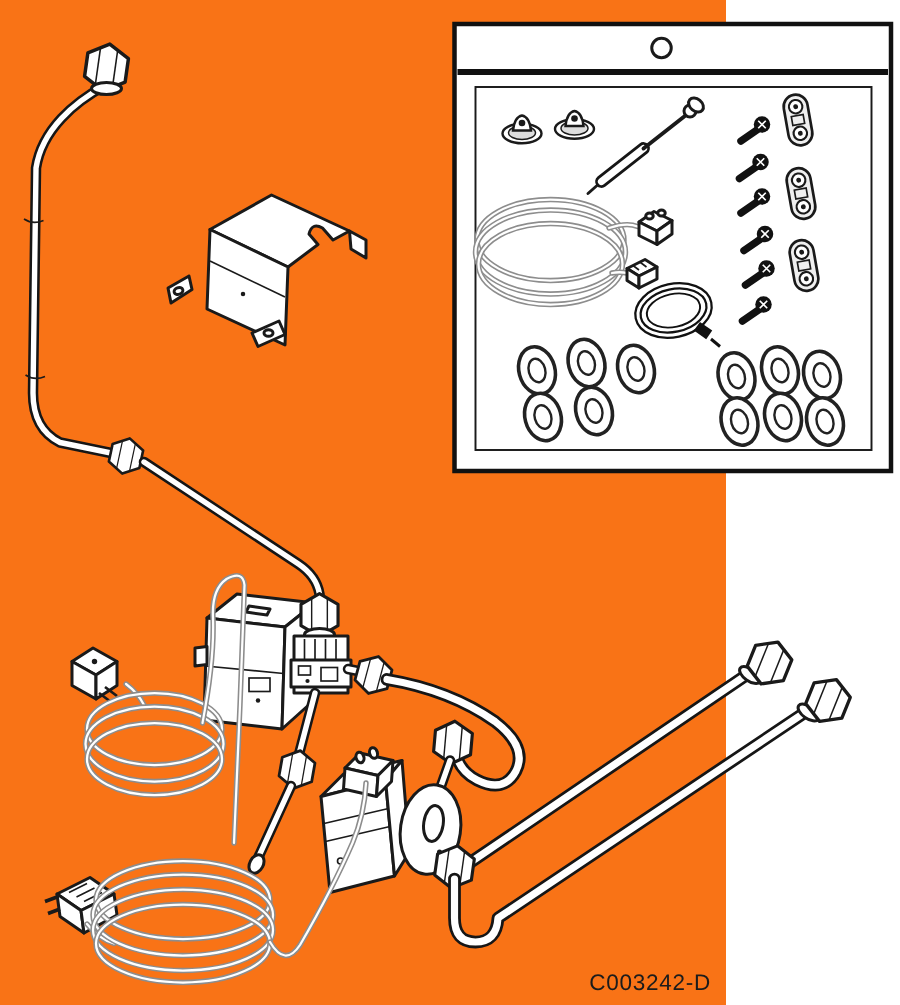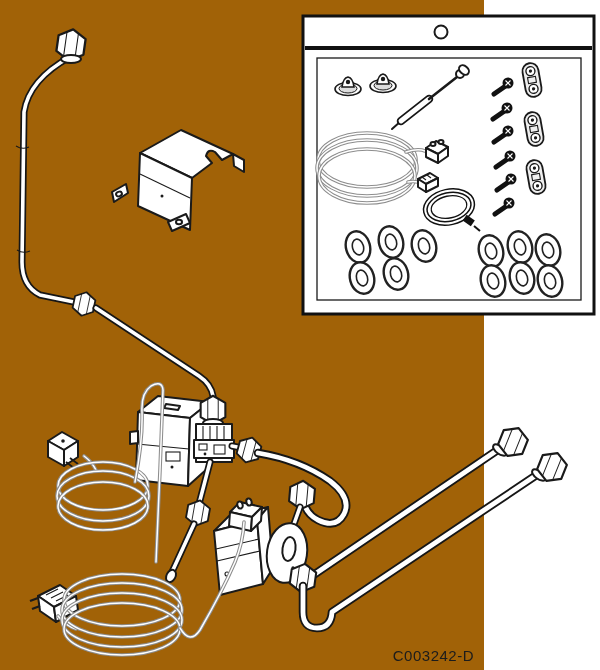--- a/index.html
+++ b/index.html
@@ -1,17 +1,17 @@
 <!DOCTYPE html>
 <html><head>
 <meta charset="utf-8">
 <style>
   html,body{margin:0;padding:0;background:#fff;}
   body{width:600px;height:670px;overflow:hidden;font-family:"Liberation Sans",sans-serif;}
-  .canvas{position:relative;width:484px;height:670px;background:#a16207;}
+  .canvas{position:relative;width:484px;height:670px;background:#f97316;}
   .canvas svg{position:absolute;left:0;top:0;}
   .ref-label{
     position:absolute;right:10px;bottom:6px;
     font-size:15px;letter-spacing:.5px;color:#1c1c1c;
     font-family:"Liberation Sans",sans-serif;
   }
   .fw{fill:#fff;stroke:#1a1a1a;stroke-width:2;stroke-linejoin:round;}
   .thin{fill:none;stroke:#1a1a1a;stroke-width:1.1;}
   .to{stroke:#161616;stroke-width:7;fill:none;stroke-linecap:round;stroke-linejoin:round;}
   .ti{stroke:#ffffff;stroke-width:3.6;fill:none;stroke-linecap:round;stroke-linejoin:round;}

